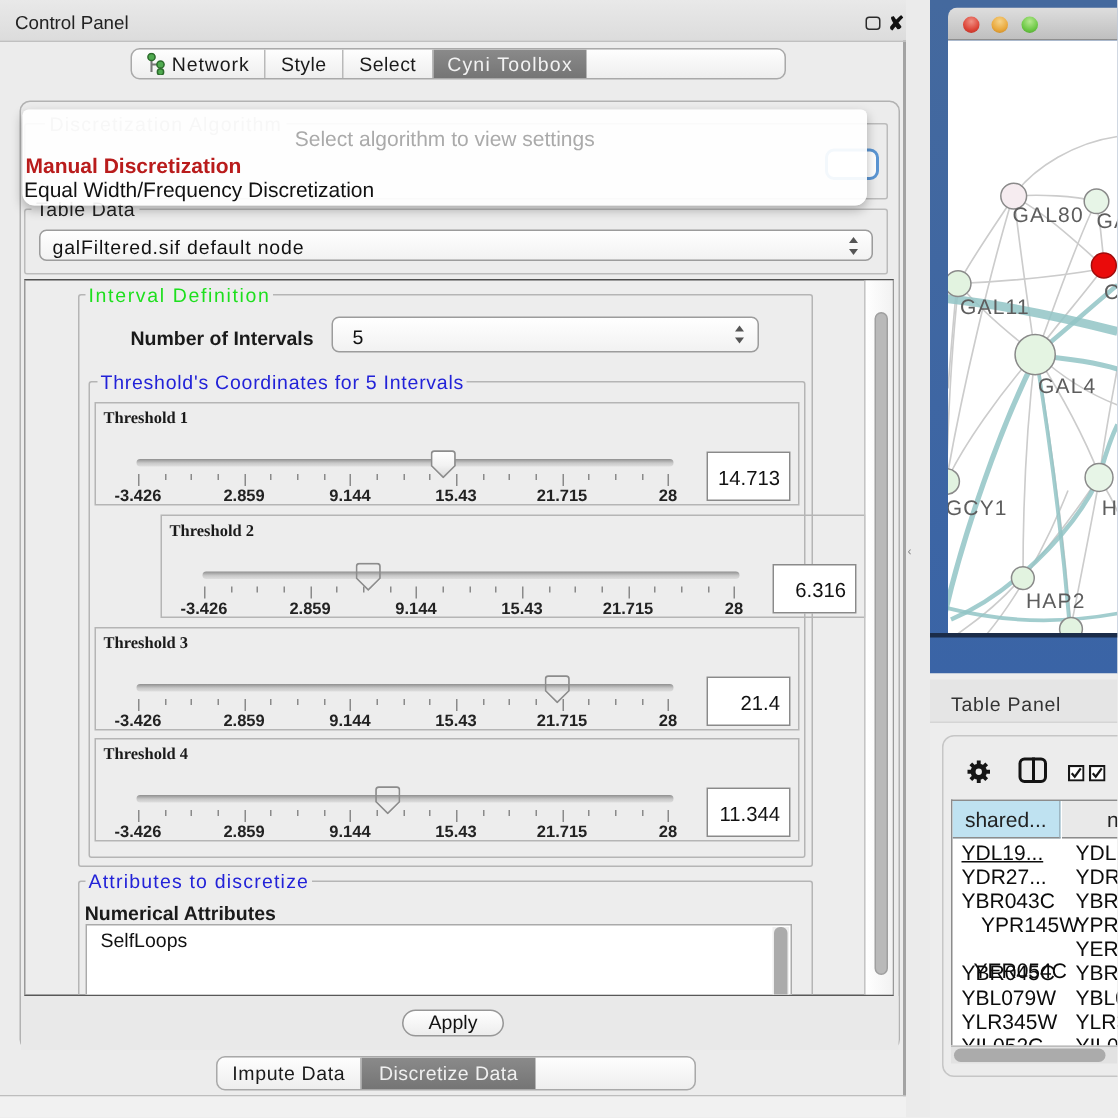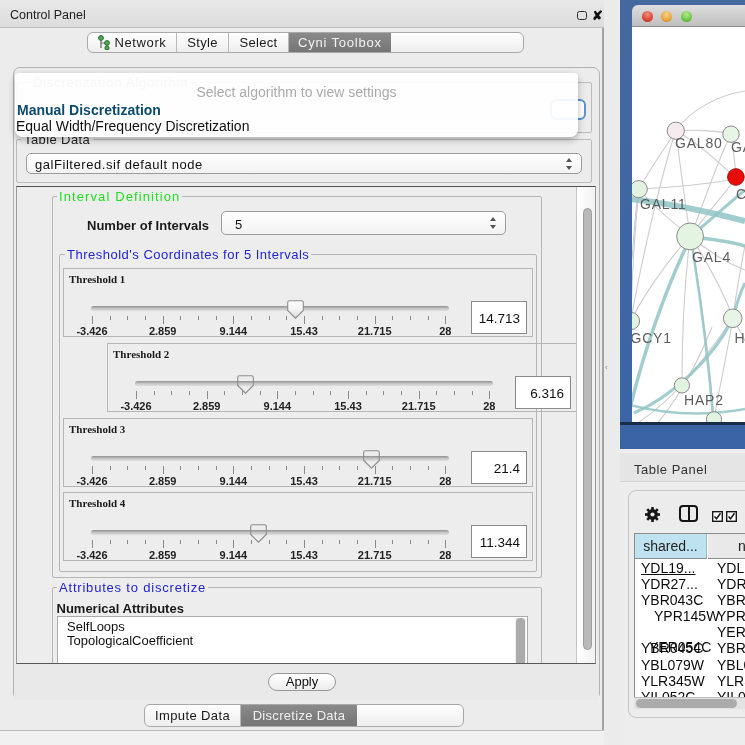--- a/index.html
+++ b/index.html
@@ -56,21 +56,21 @@
 
 <div class="abs" style="left:16px;top:139px;width:576px;height:44px;border:1px solid #bbbbbb;border-radius:2px;"></div>
 <div class="abs" style="left:21px;top:132px;font-size:13px;letter-spacing:0.4px;color:#222;background:#ececec;padding:0 3px;">Table Data</div>
 <div class="abs combo" style="left:26px;top:153px;width:556px;height:21px;">
   <span style="position:absolute;left:8px;top:3px;font-size:13px;letter-spacing:0.55px;color:#111;">galFiltered.sif default node</span>
   <span class="stepper" style="right:8px;"></span>
 </div>
 
 <div class="abs" style="left:15px;top:73px;width:563px;height:64px;background:rgba(255,255,255,0.93);border-radius:4px 4px 8px 8px;box-shadow:0 3px 7px rgba(0,0,0,0.28);"></div>
 <div class="abs" style="left:15px;top:84px;width:563px;text-align:center;font-size:14px;color:#aaaaaa;">Select algorithm to view settings</div>
-<div class="abs" style="left:17px;top:102px;font-size:14px;font-weight:bold;color:#0c4a6e;">Manual Discretization</div>
+<div class="abs" style="left:17px;top:102px;font-size:14px;font-weight:bold;color:#b91c1c;">Manual Discretization</div>
 <div class="abs" style="left:16px;top:117.5px;font-size:14px;color:#111;">Equal Width/Frequency Discretization</div>
 
 <div class="abs" style="left:16px;top:186px;width:580px;height:478px;border:1px solid #999;border-top:1px solid #4f4f4f;border-bottom:1px solid #585858;background:#ededed;overflow:hidden;" id="scrollpane">
 
   <div class="gbox" style="left:35px;top:9px;width:490px;height:382px;"></div>
   <div class="gtitle" style="left:40px;top:2px;color:#1ddf1d;letter-spacing:1.1px;">Interval Definition</div>
   <div class="abs" style="left:70px;top:31px;font-size:13px;font-weight:bold;color:#1a1a1a;">Number of Intervals</div>
   <div class="combo" style="position:absolute;left:204px;top:24px;width:285px;height:24px;">
     <span style="position:absolute;left:13px;top:4.5px;font-size:13px;color:#111;">5</span>
     <span class="stepper" style="right:8px;"></span>
@@ -246,21 +246,20 @@
           </defs>
         </svg></div>
       <div class="vbox">11.344</div>
     </div>
 
   <div class="gbox" style="left:35px;top:400px;width:490px;height:85px;"></div>
   <div class="gtitle" style="left:40px;top:393px;color:#2222d8;letter-spacing:0.8px;">Attributes to discretize</div>
   <div class="abs" style="left:39.5px;top:414px;font-size:13px;font-weight:bold;color:#1a1a1a;">Numerical Attributes</div>
   <div class="abs" style="left:40px;top:429px;width:471px;height:60px;background:#fff;border:1px solid #aaa;">
     <div class="litem" style="padding-top:2px;">SelfLoops</div>
-    <div class="litem">TopologicalCoefficient</div>
     <div style="position:absolute;right:1px;top:1px;width:11px;height:58px;background:#f0f0f0;">
         <div style="position:absolute;left:1px;top:0;width:9px;height:58px;background:#ababab;border-radius:4px;"></div>
       </div>
   </div>
 </div>
 
 <div class="abs" style="left:576px;top:187px;width:19px;height:476px;background:linear-gradient(90deg,#ffffff,#f2f2f2);border-left:1px solid #c4c4c4;"></div>
 <div class="abs" style="left:583px;top:208px;width:9px;height:442px;background:#b9b9b9;border:1px solid #9f9f9f;border-radius:5px;"></div>
 
 <div class="abs" style="left:14px;top:664px;width:585px;height:36px;background:#e9e9e9;"></div>

